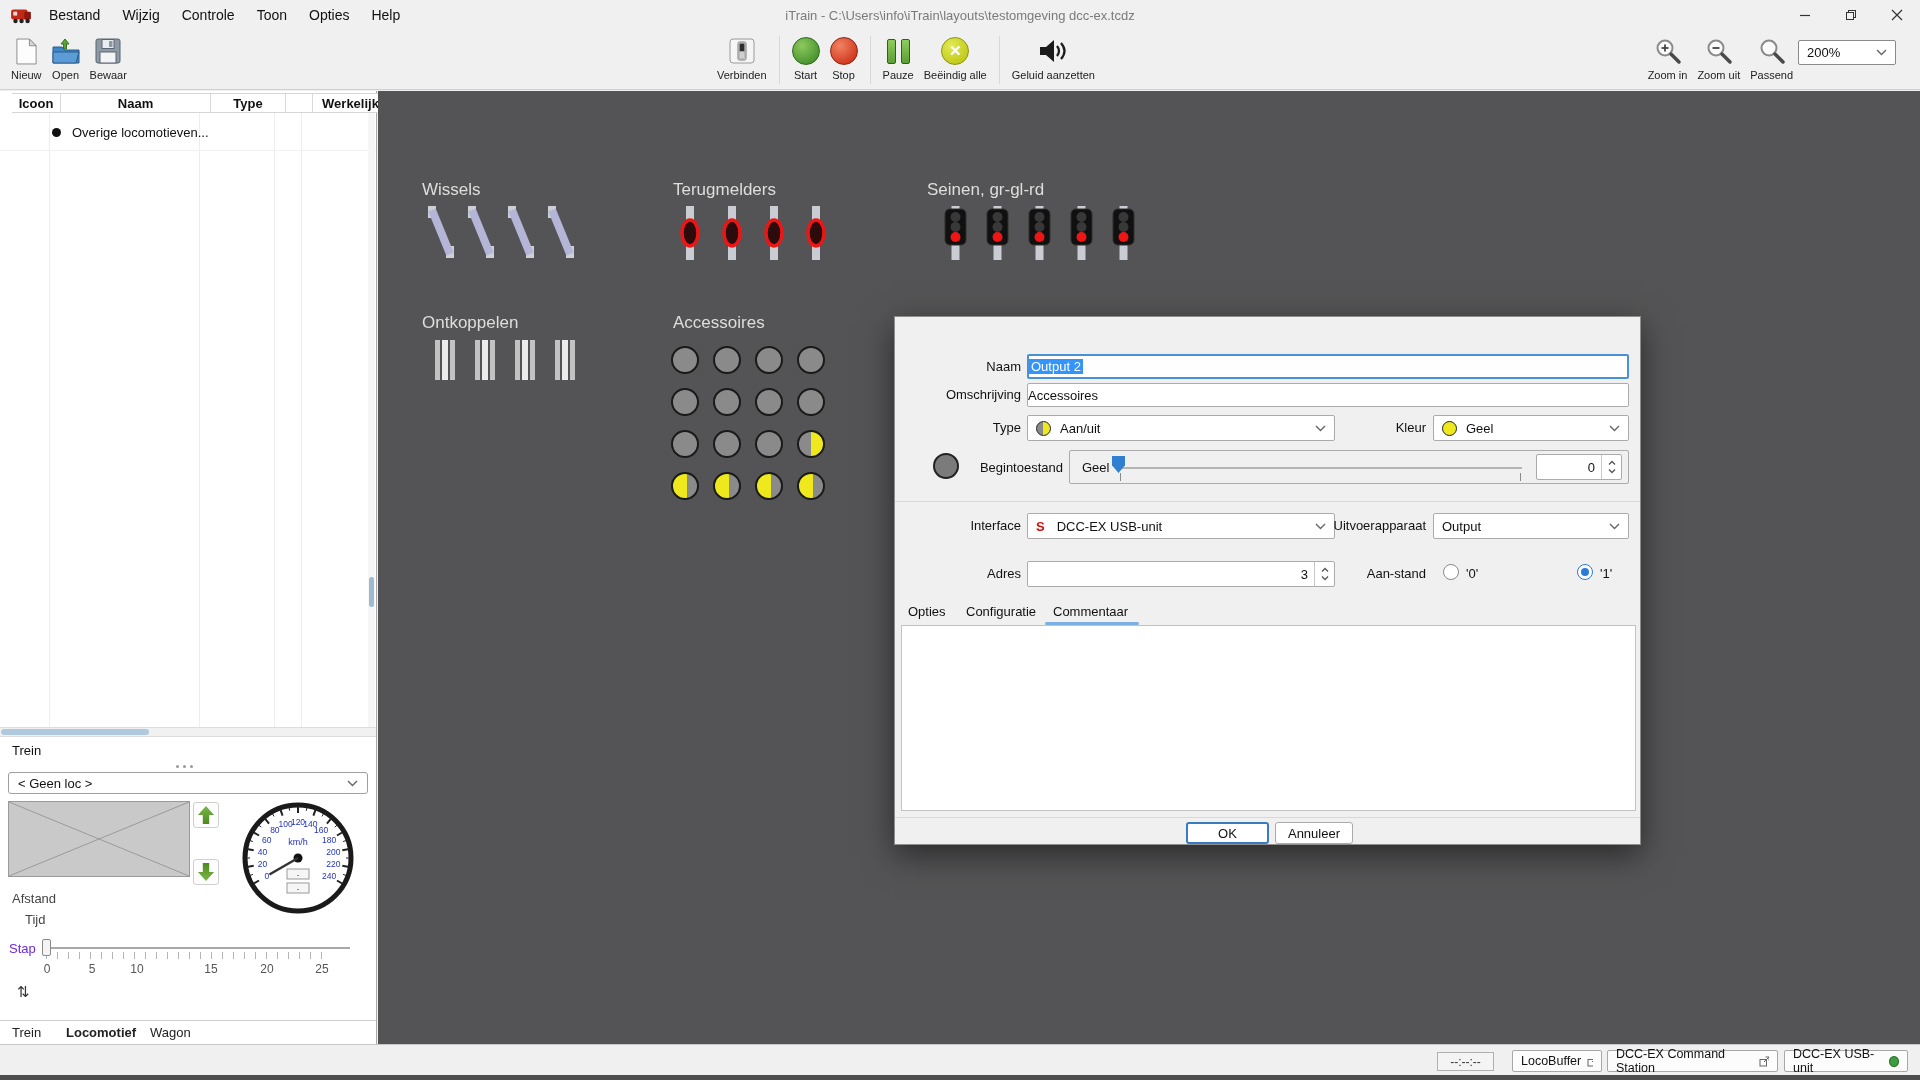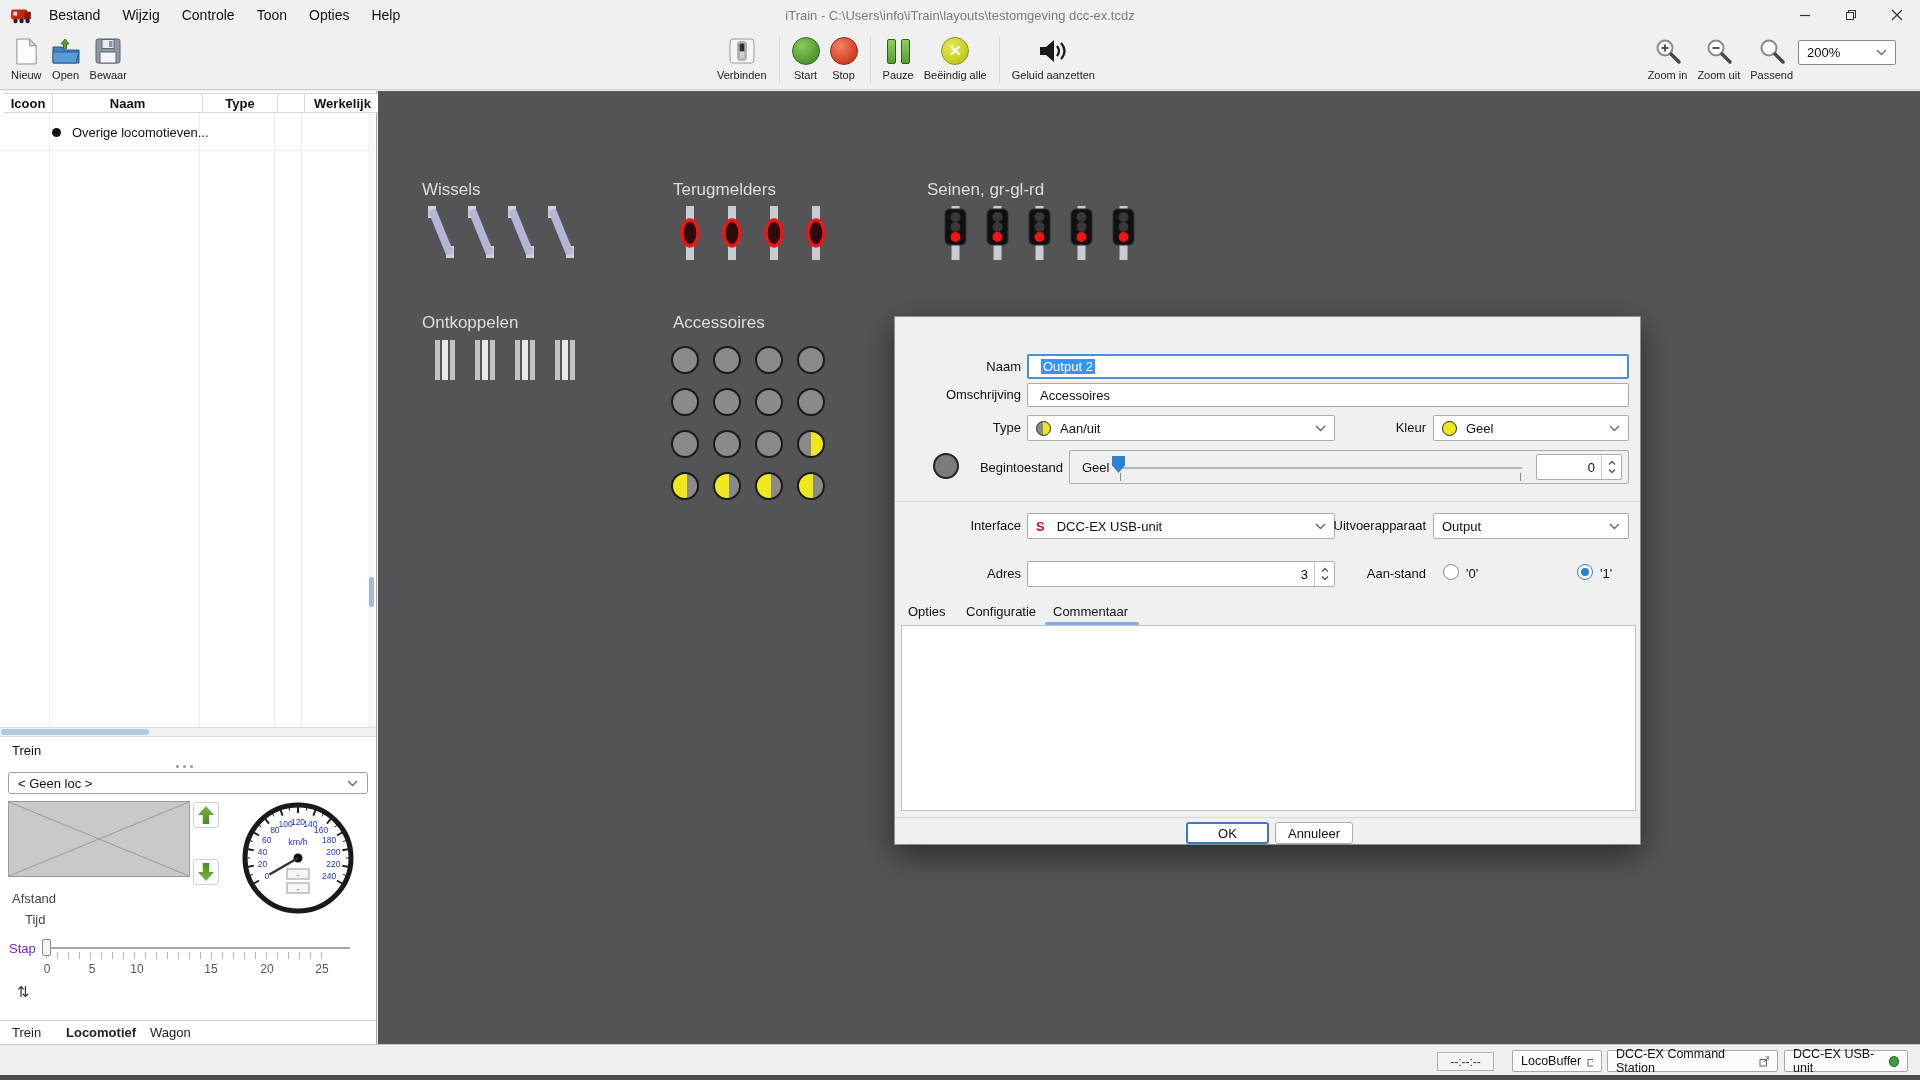--- a/index.html
+++ b/index.html
@@ -33,21 +33,21 @@
 .endall-circle{ background:radial-gradient(circle at 35% 30%, #e2ea52, var(--endall-yellow,#c2ca1d) 75%); border:1px solid #8c9410;
   display:flex; align-items:center; justify-content:center; color:#fff; font-weight:bold; font-size:15px; }
 .pause-bars { display:flex; gap:5px; }
 .pause-bars i { width:9px; height:25px; border-radius:2px; background:linear-gradient(180deg,#8fcc5e,var(--pause-green,#5a9e34)); border:1px solid #2f6018; }
 .zoom-combo { margin-top:8px; width:98px; height:25px; background:#fff; border:1px solid #8a8a8a; border-radius:2px;
   display:flex; align-items:center; padding:0 8px; font-size:13px; }
 .zoom-combo .chev { margin-left:auto; }
 
 
 .leftpanel { position:absolute; left:0; top:91px; width:377px; height:953px; background:#fff; border-right:1px solid #a8a8a8; }
-.tbl-header { position:absolute; left:4px; top:2px; width:376px; height:20px; display:flex; font-size:13px; font-weight:bold;
+.tbl-header { position:absolute; left:12px; top:2px; width:376px; height:20px; display:flex; font-size:13px; font-weight:bold;
   border-top:1px solid #d6d6d6; border-bottom:1px solid #d6d6d6; background:#fff; }
 .th { display:flex; align-items:center; justify-content:center; border-right:1px solid #d9d9d9; height:100%; }
 .col-line { position:absolute; top:22px; width:1px; height:614px; background:#ededed; }
 .tbl-row { position:absolute; left:0; top:23px; width:376px; height:37px; display:flex; align-items:center; border-bottom:1px solid #f0f0f0; font-size:13px; }
 .row-dot { width:9px; height:9px; border-radius:50%; background:#111; margin-left:52px; }
 .row-name { margin-left:11px; }
 .vscroll { position:absolute; right:1px; top:22px; width:7px; height:614px; background:#f6f6f6; }
 .vscroll .thumb { position:absolute; left:1px; top:464px; width:5px; height:30px; background:#9fb9cf; border-radius:3px; }
 .hscroll { position:absolute; left:0; top:636px; width:376px; height:10px; background:#f1f1f1; border-top:1px solid #ddd; border-bottom:1px solid #ddd; }
 .hscroll .thumb { position:absolute; left:1px; top:1px; width:148px; height:6px; background:#afc9de; border-radius:3px; }
@@ -89,21 +89,21 @@
 .acc-grid { position:absolute; left:293px; top:255px; display:grid; grid-template-columns:repeat(4,28px); grid-auto-rows:28px; gap:14px; }
 .acc-circle { width:28px; height:28px; border-radius:50%; border:2px solid #1a1a1a; }
 
 
 .dialog { position:absolute; left:894px; top:316px; width:747px; height:529px; background:#f0f0f0;
   border:1px solid #8e8e8e; box-shadow:0 10px 30px rgba(0,0,0,.5); }
 .dlg-titlebar { position:absolute; left:0; top:0; width:100%; height:30px; display:flex; align-items:center; }
 .dlg-title { margin-left:8px; font-size:13px; }
 .dlg-close { position:absolute; right:8px; top:3px; width:26px; height:24px; display:flex; align-items:center; justify-content:center; font-size:15px; color:#333; }
 .dlabel { position:absolute; font-size:13px; text-align:right; color:#111; }
-.field { position:absolute; background:#fff; border:1px solid #ababab; border-radius:2px; display:flex; align-items:center; font-size:13px; padding:0 12px; }
+.field { position:absolute; background:#fff; border:1px solid #ababab; border-radius:2px; display:flex; align-items:center; font-size:13px; padding:0 0; }
 .field.focused { border:2px solid var(--focus-blue,#4a90d9); }
 .sel-text { background:var(--selection-blue,#3394fb); color:#fff; padding:0 2px; }
 .dd { position:absolute; background:#fff; border:1px solid #ababab; border-radius:2px; display:flex; align-items:center; padding:0 8px; font-size:13px; }
 .dd .chev { margin-left:auto; }
 .dd-icon { width:15px; height:15px; border-radius:50%; border:1px solid #222; margin-right:9px; flex:none; }
 .dd-icon.halfgray { background:linear-gradient(90deg,#8a8a8a 50%,var(--accessory-yellow,#efe81c) 50%); }
 .dd-icon.yellow { background:var(--accessory-yellow,#efe81c); }
 .s-icon { color:#cc1111; font-weight:bold; font-size:13px; margin-right:12px; }
 .bt-circle { position:absolute; left:38px; top:136px; width:26px; height:26px; border-radius:50%; background:#7b7b7b; border:2px solid #222; }
 .bt-group { position:absolute; left:174px; top:133px; width:560px; height:34px; border:1px solid #ababab; border-radius:2px; }

